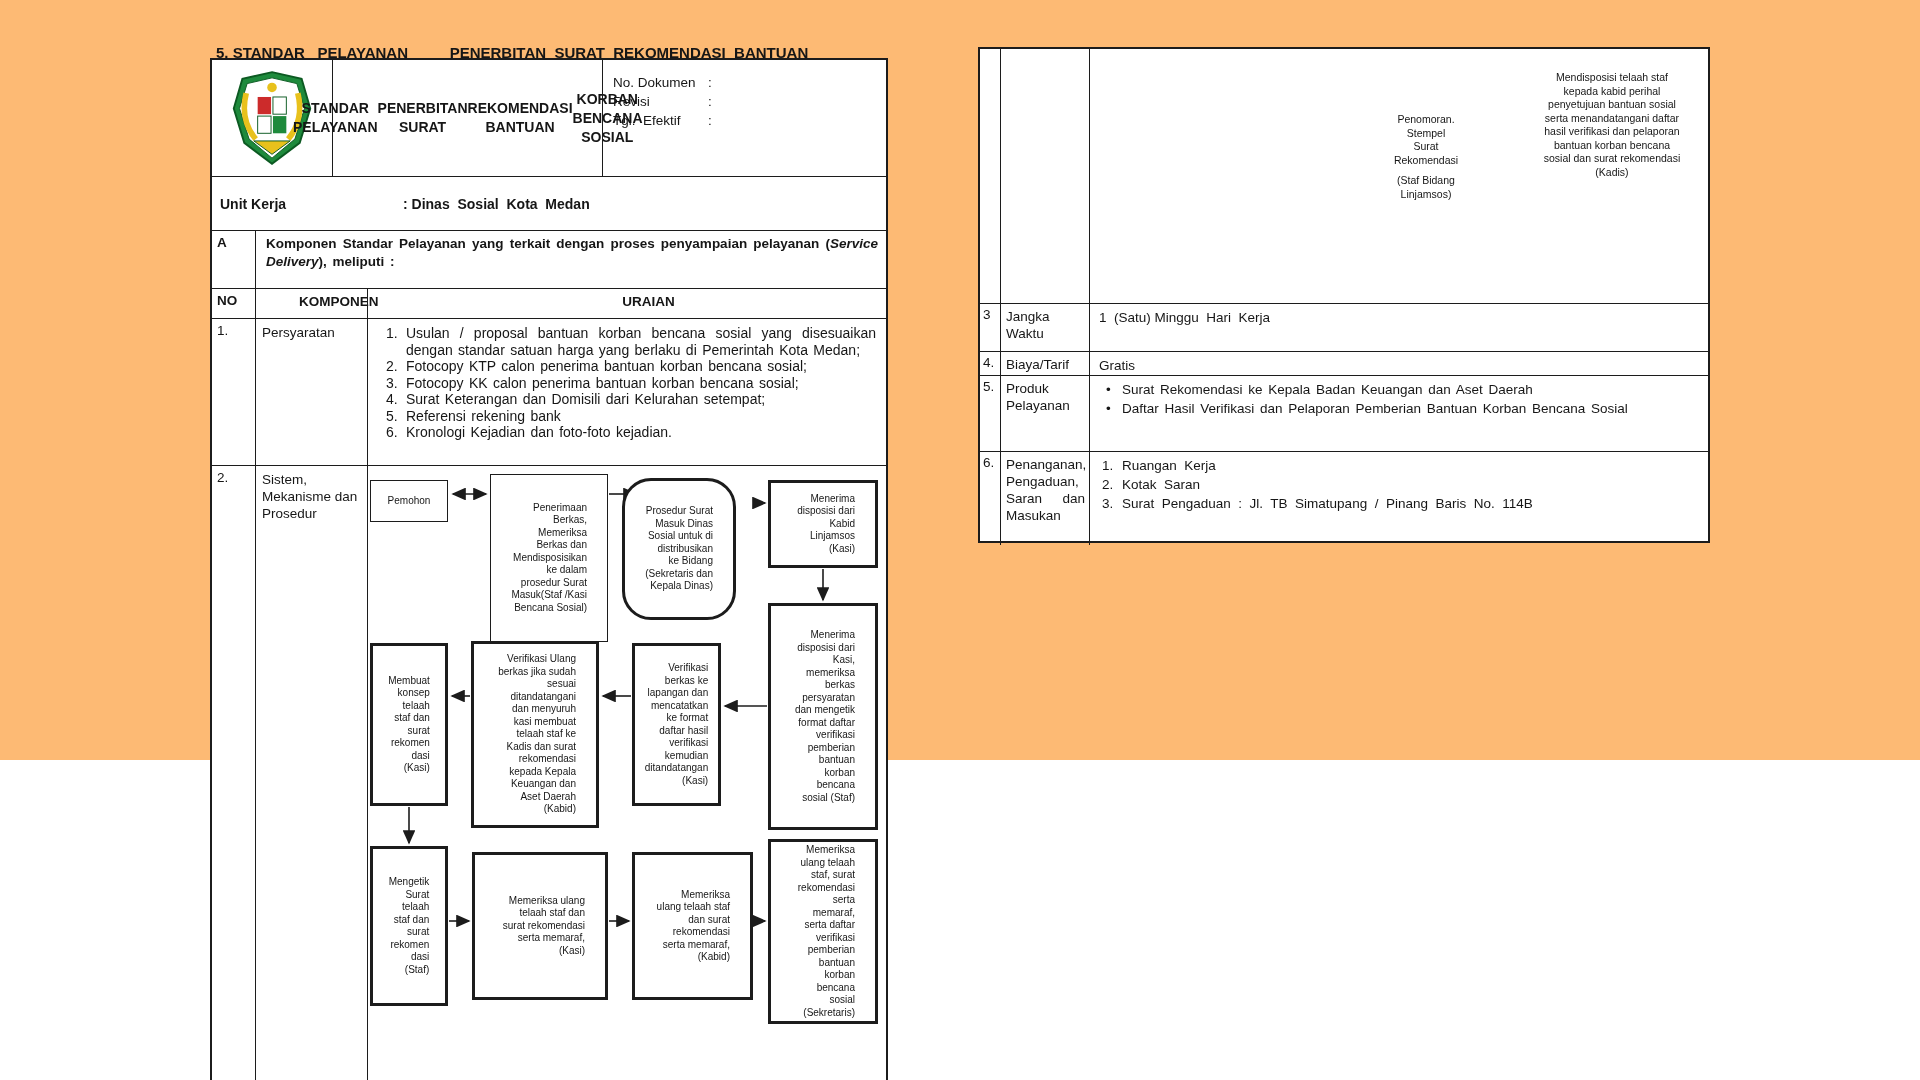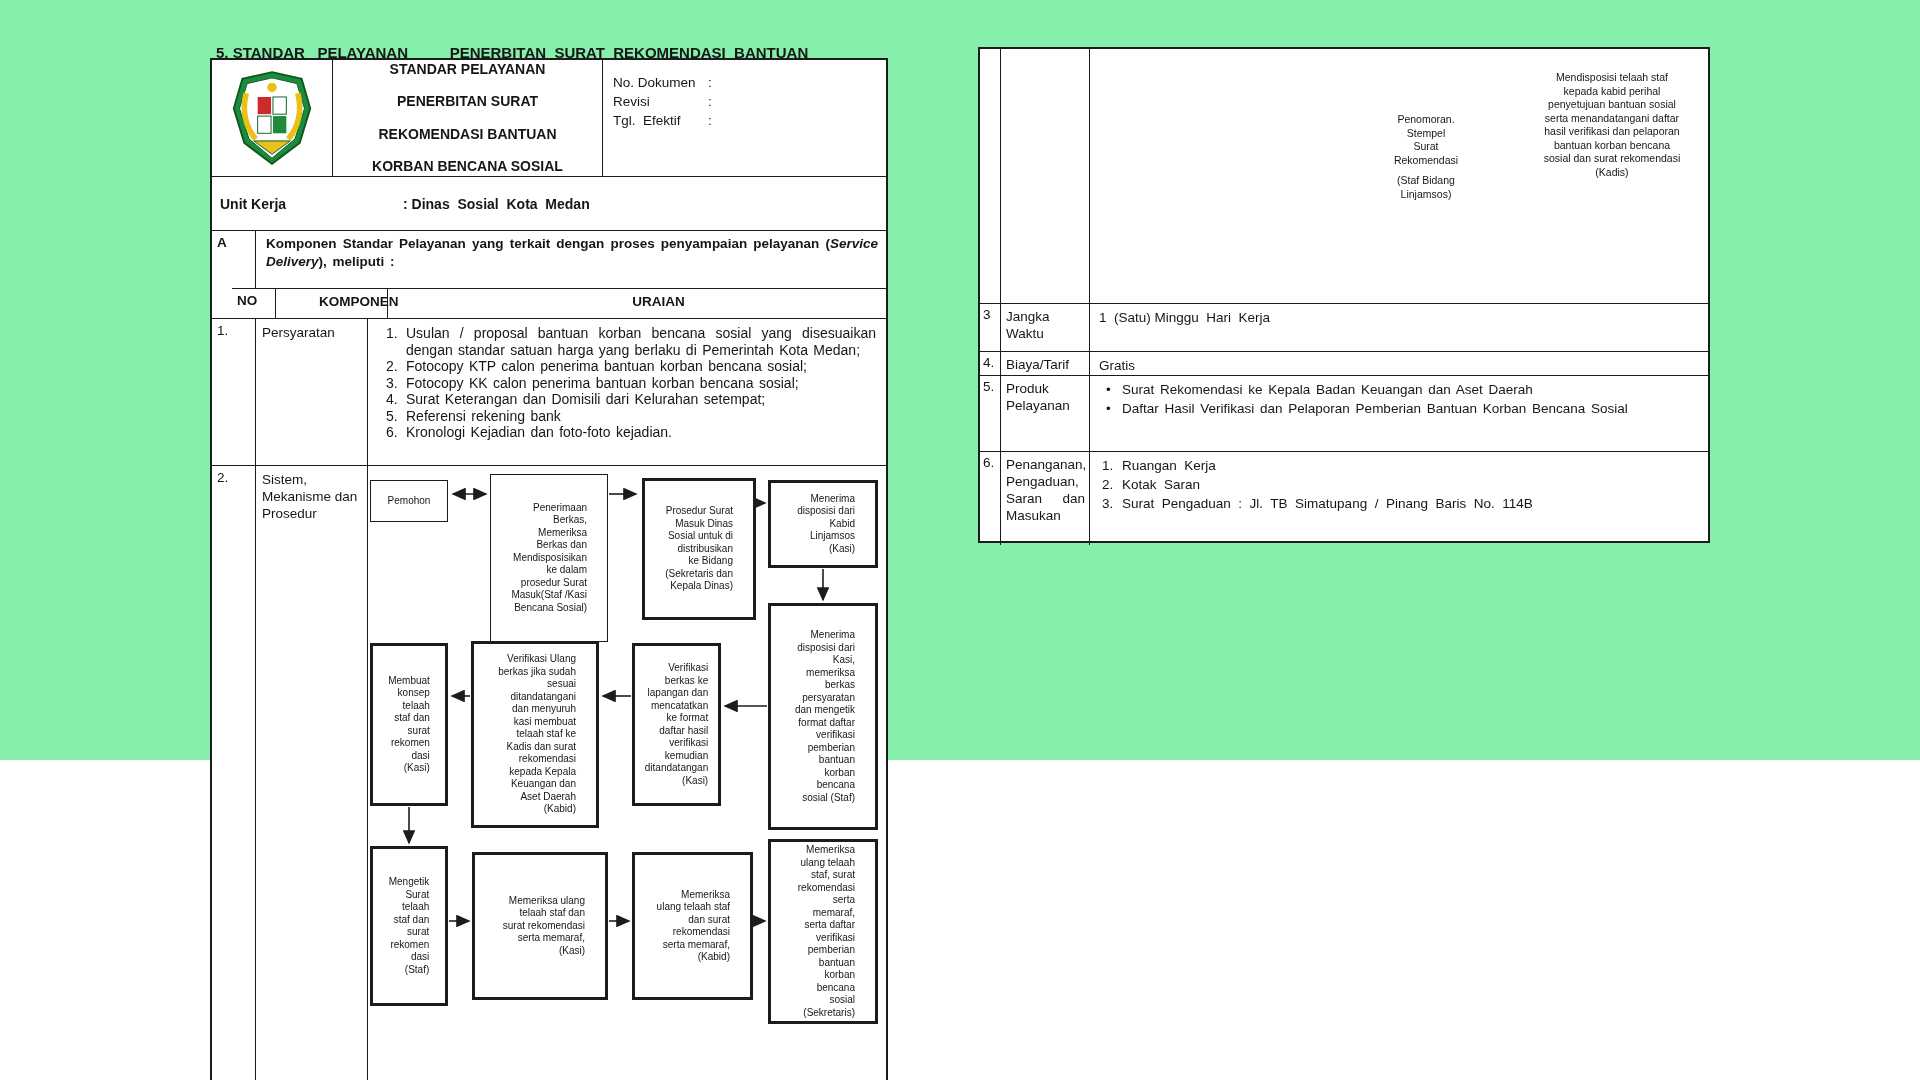--- a/index.html
+++ b/index.html
@@ -1,42 +1,42 @@
 <!DOCTYPE html>
 <html><head>
 <meta charset="utf-8">
 <style>
   * { margin:0; padding:0; box-sizing:border-box; }
   html,body { width:1920px; height:1080px; background:#ffffff; overflow:hidden;
               font-family:"Liberation Sans","DejaVu Sans",sans-serif; color:#161616; }
-  .page { position:relative; width:1920px; height:760px; background:#86efac; }
+  .page { position:relative; width:1920px; height:760px; background:#fdba74; }
 
   
   .doc-heading { position:absolute; left:216px; top:8px; font-weight:bold;
                  font-size:15px; line-height:18px; white-space:pre-wrap; }
   .doc-heading .h2 { margin-left:23px; }
 
   
   .tbl { position:absolute; border:2px solid #1c1c1c; background:#fff; }
   .trow { display:grid; border-top:1.5px solid #1c1c1c; position:relative; }
   .trow:first-child { border-top:none; }
   .cell { position:relative; }
   .cell + .cell { border-left:1.5px solid #1c1c1c; }
 
   
   .ltable { left:210px; top:58px; width:678px; height:1036px; }
   .lt-hdr   { grid-template-columns:120px 270px 1fr; height:116px; }
   .lt-uk    { grid-template-columns:1fr; height:54px; }
   .lt-ra    { grid-template-columns:43px 1fr; height:58px; }
-  .lt-ch    { grid-template-columns:43px 112px 1fr; height:30px;margin-left:20px; }
+  .lt-ch    { grid-template-columns:43px 112px 1fr; height:30px; }
   .lt-r1    { grid-template-columns:43px 112px 1fr; height:147px; }
   .lt-r2    { grid-template-columns:43px 112px 1fr; height:629px; }
 
   .logo-cell { display:flex; align-items:center; justify-content:center; }
-  .title-cell { display:flex; flex-direction:column; align-items:center; justify-content:space-between;
+  .title-cell { display:flex; flex-direction:row; align-items:center; justify-content:center;
                 font-weight:bold; font-size:14px; line-height:19px; text-align:center; }
   .doc-cell { padding:13px 0 0 10px; font-size:13.5px; line-height:19px; }
   .doc-line { display:flex; }
   .doc-line .lbl { width:95px; white-space:pre-wrap; }
 
   .uk-cell { display:flex; align-items:center; font-weight:bold; font-size:14px; padding-left:8px; }
   .uk-cell .ukv { position:absolute; left:191px; white-space:pre-wrap; }
 
   .cno  { padding:4px 2px 0 5px; font-size:13.5px; }
   .bold { font-weight:bold; }
@@ -188,21 +188,21 @@
           <line x1="399" y1="240" x2="357" y2="240" stroke="#1c1c1c" stroke-width="1.6" marker-end="url(#ah)"></line>
           <line x1="263" y1="230" x2="235" y2="230" stroke="#1c1c1c" stroke-width="1.6" marker-end="url(#ah)"></line>
           <line x1="102" y1="230" x2="84" y2="230" stroke="#1c1c1c" stroke-width="1.6" marker-end="url(#ah)"></line>
           <line x1="41" y1="341" x2="41" y2="377" stroke="#1c1c1c" stroke-width="1.6" marker-end="url(#ah)"></line>
           <line x1="81" y1="455" x2="101" y2="455" stroke="#1c1c1c" stroke-width="1.6" marker-end="url(#ah)"></line>
           <line x1="241" y1="455" x2="261" y2="455" stroke="#1c1c1c" stroke-width="1.6" marker-end="url(#ah)"></line>
           <line x1="386" y1="455" x2="397" y2="455" stroke="#1c1c1c" stroke-width="1.6" marker-end="url(#ah)"></line>
         </svg>
         <div class="fbox" style="left:2px;top:14px;width:78px;height:28px;">Pemohon</div>
         <div class="fbox" style="left:122px;top:8px;width:118px;height:168px;">Penerimaan Berkas, Memeriksa Berkas dan Mendisposisikan ke dalam prosedur Surat Masuk(Staf /Kasi Bencana Sosial)</div>
-        <div class="fbox thick" style="left:274px;top:12px;width:114px;height:142px;">Prosedur Surat Masuk Dinas Sosial untuk di distribusikan ke Bidang (Sekretaris dan Kepala Dinas)</div>
+        <div class="fbox thick" style="left:254px;top:12px;width:114px;height:142px;border-radius:29px;">Prosedur Surat Masuk Dinas Sosial untuk di distribusikan ke Bidang (Sekretaris dan Kepala Dinas)</div>
         <div class="fbox thick" style="left:400px;top:14px;width:110px;height:88px;">Menerima disposisi dari Kabid Linjamsos (Kasi)</div>
         <div class="fbox thick" style="left:400px;top:137px;width:110px;height:227px;">Menerima disposisi dari Kasi, memeriksa berkas persyaratan dan mengetik format daftar verifikasi pemberian bantuan korban bencana sosial (Staf)</div>
         <div class="fbox thick" style="left:2px;top:177px;width:78px;height:163px;">Membuat konsep telaah staf dan surat rekomen dasi (Kasi)</div>
         <div class="fbox thick" style="left:264px;top:177px;width:89px;height:163px;">Verifikasi berkas ke lapangan dan mencatatkan ke format daftar hasil verifikasi kemudian ditandatangan (Kasi)</div>
         <div class="fbox thick" style="left:103px;top:175px;width:128px;height:187px;">Verifikasi Ulang berkas jika sudah sesuai ditandatangani dan menyuruh kasi membuat telaah staf ke Kadis dan surat rekomendasi kepada Kepala Keuangan dan Aset Daerah (Kabid)</div>
         <div class="fbox thick" style="left:2px;top:380px;width:78px;height:160px;">Mengetik Surat telaah staf dan surat rekomen dasi (Staf)</div>
         <div class="fbox thick" style="left:104px;top:386px;width:136px;height:148px;">Memeriksa ulang telaah staf dan surat rekomendasi serta memaraf, (Kasi)</div>
         <div class="fbox thick" style="left:264px;top:386px;width:121px;height:148px;">Memeriksa ulang telaah staf dan surat rekomendasi serta memaraf, (Kabid)</div>
         <div class="fbox thick" style="left:400px;top:373px;width:110px;height:185px;">Memeriksa ulang telaah staf, surat rekomendasi serta memaraf, serta daftar verifikasi pemberian bantuan korban bencana sosial (Sekretaris)</div>
       </div>

